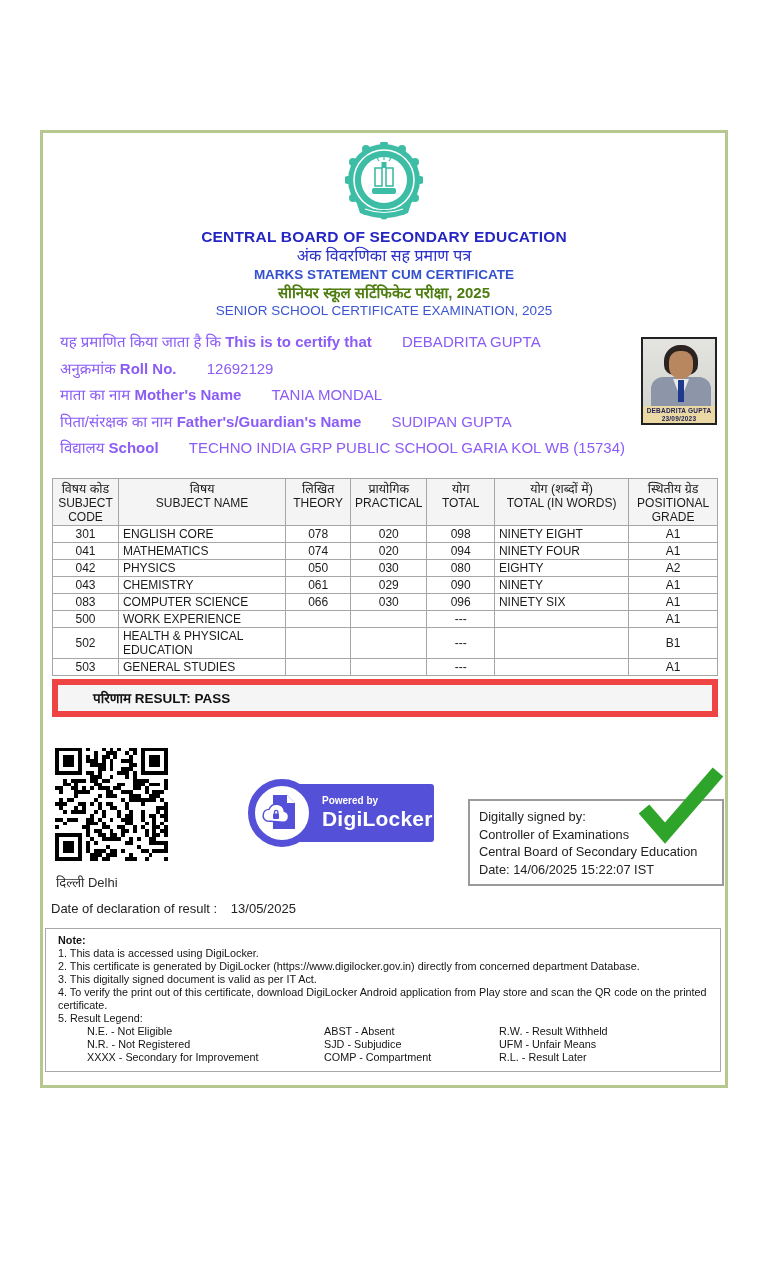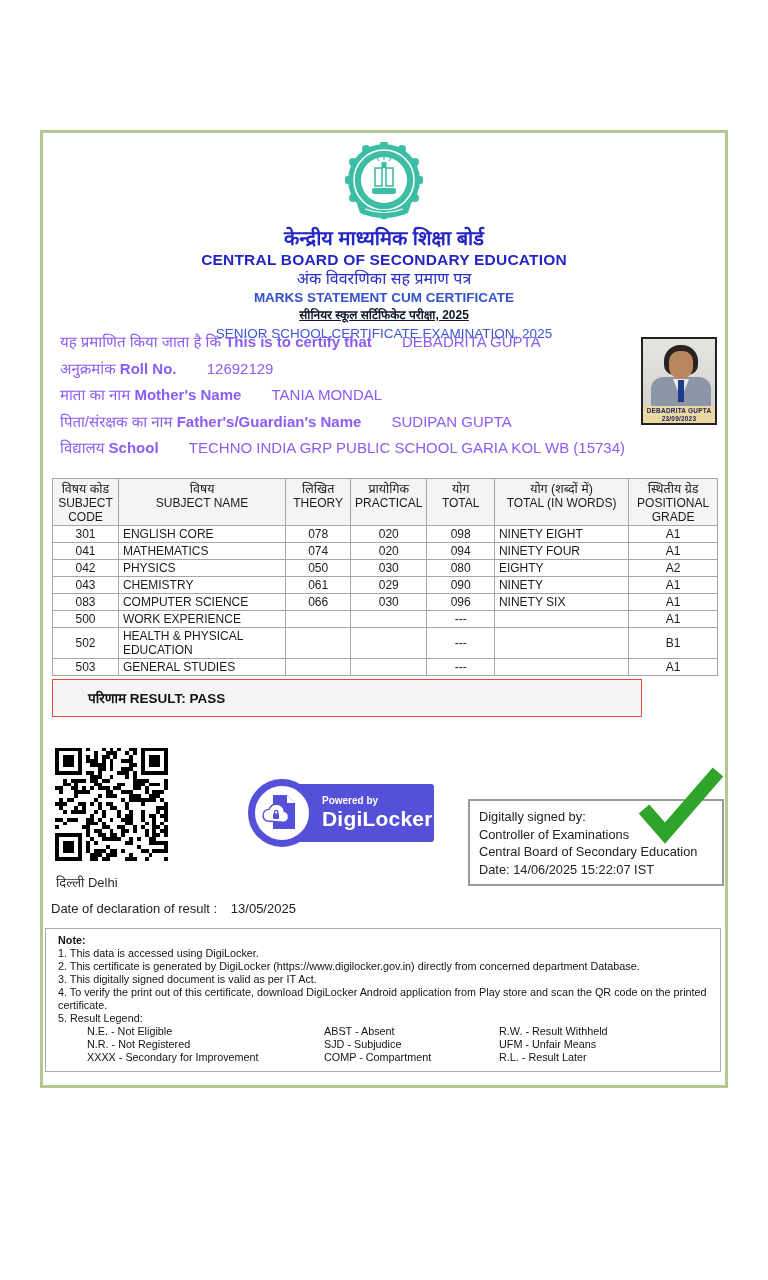--- a/index.html
+++ b/index.html
@@ -11,21 +11,21 @@
     border:3px solid #b6c890; background:#fff;
   }
 
   
   .header-block { position:absolute; top:9px; left:0; width:100%; text-align:center; }
   .logo { display:block; margin:0 auto 3px auto; width:78px; height:82px; }
   .h-line1 { font-size:20px; font-weight:bold; color:#2525c4; line-height:23px; }
   .h-line2 { font-size:15.5px; font-weight:bold; color:#2525c4; line-height:19px; letter-spacing:.2px; }
   .h-line3 { font-size:16px; font-weight:normal; color:#2a2fc8; line-height:20px; }
   .h-line4 { font-size:13.5px; font-weight:bold; color:#3350cf; line-height:17px; }
-  .h-line5 { font-size:12px; font-weight:bold; color:#0f172a; line-height:19px;text-decoration:underline; }
+  .h-line5 { font-size:15px; font-weight:bold; color:#4d7c0f; line-height:19px; }
   .h-line6 { font-size:13.5px; font-weight:normal; color:#3c55d2; line-height:17px; }
 
   
   .info-block { position:absolute; left:17px; top:200px; width:578px; font-size:15px; color:#8b5cf6; }
   .info-row { margin-bottom:9.5px; white-space:nowrap; line-height:17px; }
   .lbl-hi { font-weight:normal; }
   .lbl-en { font-weight:bold; }
   .info-val { margin-left:26px; }
 
   
@@ -44,22 +44,22 @@
   .marks-table th, .marks-table td { border:1px solid #a6a6a6; padding:1px 4px; }
   .marks-table th { background:#f4f4f4; font-weight:normal; text-align:center; vertical-align:top; padding-top:3px; line-height:14px; }
   .th-hi { display:block; font-size:12.5px; }
   .th-en { display:block; font-size:12px; }
   .marks-table td { height:16px; line-height:14px; vertical-align:middle; }
   .td-c { text-align:center; }
   .td-l { text-align:left; }
 
   
   .result-bar {
-    position:absolute; left:9px; top:546px; width:590px; height:38px;
-    border:1px solid #ef4444; background:#f5f5f5;
+    position:absolute; left:9px; top:546px; width:666px; height:38px;
+    border:6px solid #ef4444; background:#f5f5f5;
     display:flex; align-items:center; padding-left:35px;
     font-size:13.5px; font-weight:bold; color:#111;
   }
 
   
   .qr { position:absolute; left:12px; top:613px; width:113px; height:116px; background:#fff; }
   .place { position:absolute; left:13px; top:740px; font-size:13px; color:#2a2a2a; }
 
   .badge { position:absolute; left:205px; top:651px; width:186px; height:58px; }
   .badge-body {
@@ -129,21 +129,20 @@
           <g stroke="#3ebda6" stroke-width="1.2">
             <line x1="39" y1="12" x2="39" y2="18"></line>
               <line x1="31" y1="14" x2="34" y2="19"></line>
               <line x1="47" y1="14" x2="44" y2="19"></line>
           </g>
           <rect x="27" y="46" width="24" height="6" rx="2" fill="#3ebda6"></rect>
           <path d="M12 62 q27 12 54 0 l-3 9 q-24 10 -48 0 z" fill="#3ebda6"></path>
           <path d="M20 67 q19 7 38 0" fill="none" stroke="#ffffff" stroke-width="1.2"></path>
         </g>
       </svg>
-      <div class="h-line1">केन्द्रीय  माध्यमिक  शिक्षा  बोर्ड</div>
       <div class="h-line2">CENTRAL BOARD OF SECONDARY EDUCATION</div>
       <div class="h-line3">अंक  विवरणिका  सह  प्रमाण  पत्र</div>
       <div class="h-line4">MARKS STATEMENT CUM CERTIFICATE</div>
       <div class="h-line5">सीनियर  स्कूल  सर्टिफिकेट  परीक्षा, 2025</div>
       <div class="h-line6">SENIOR SCHOOL CERTIFICATE EXAMINATION, 2025</div>
     </div>
 
     <div class="photo">
       <div class="photo-bg"></div>
       <div class="p-body"></div>

